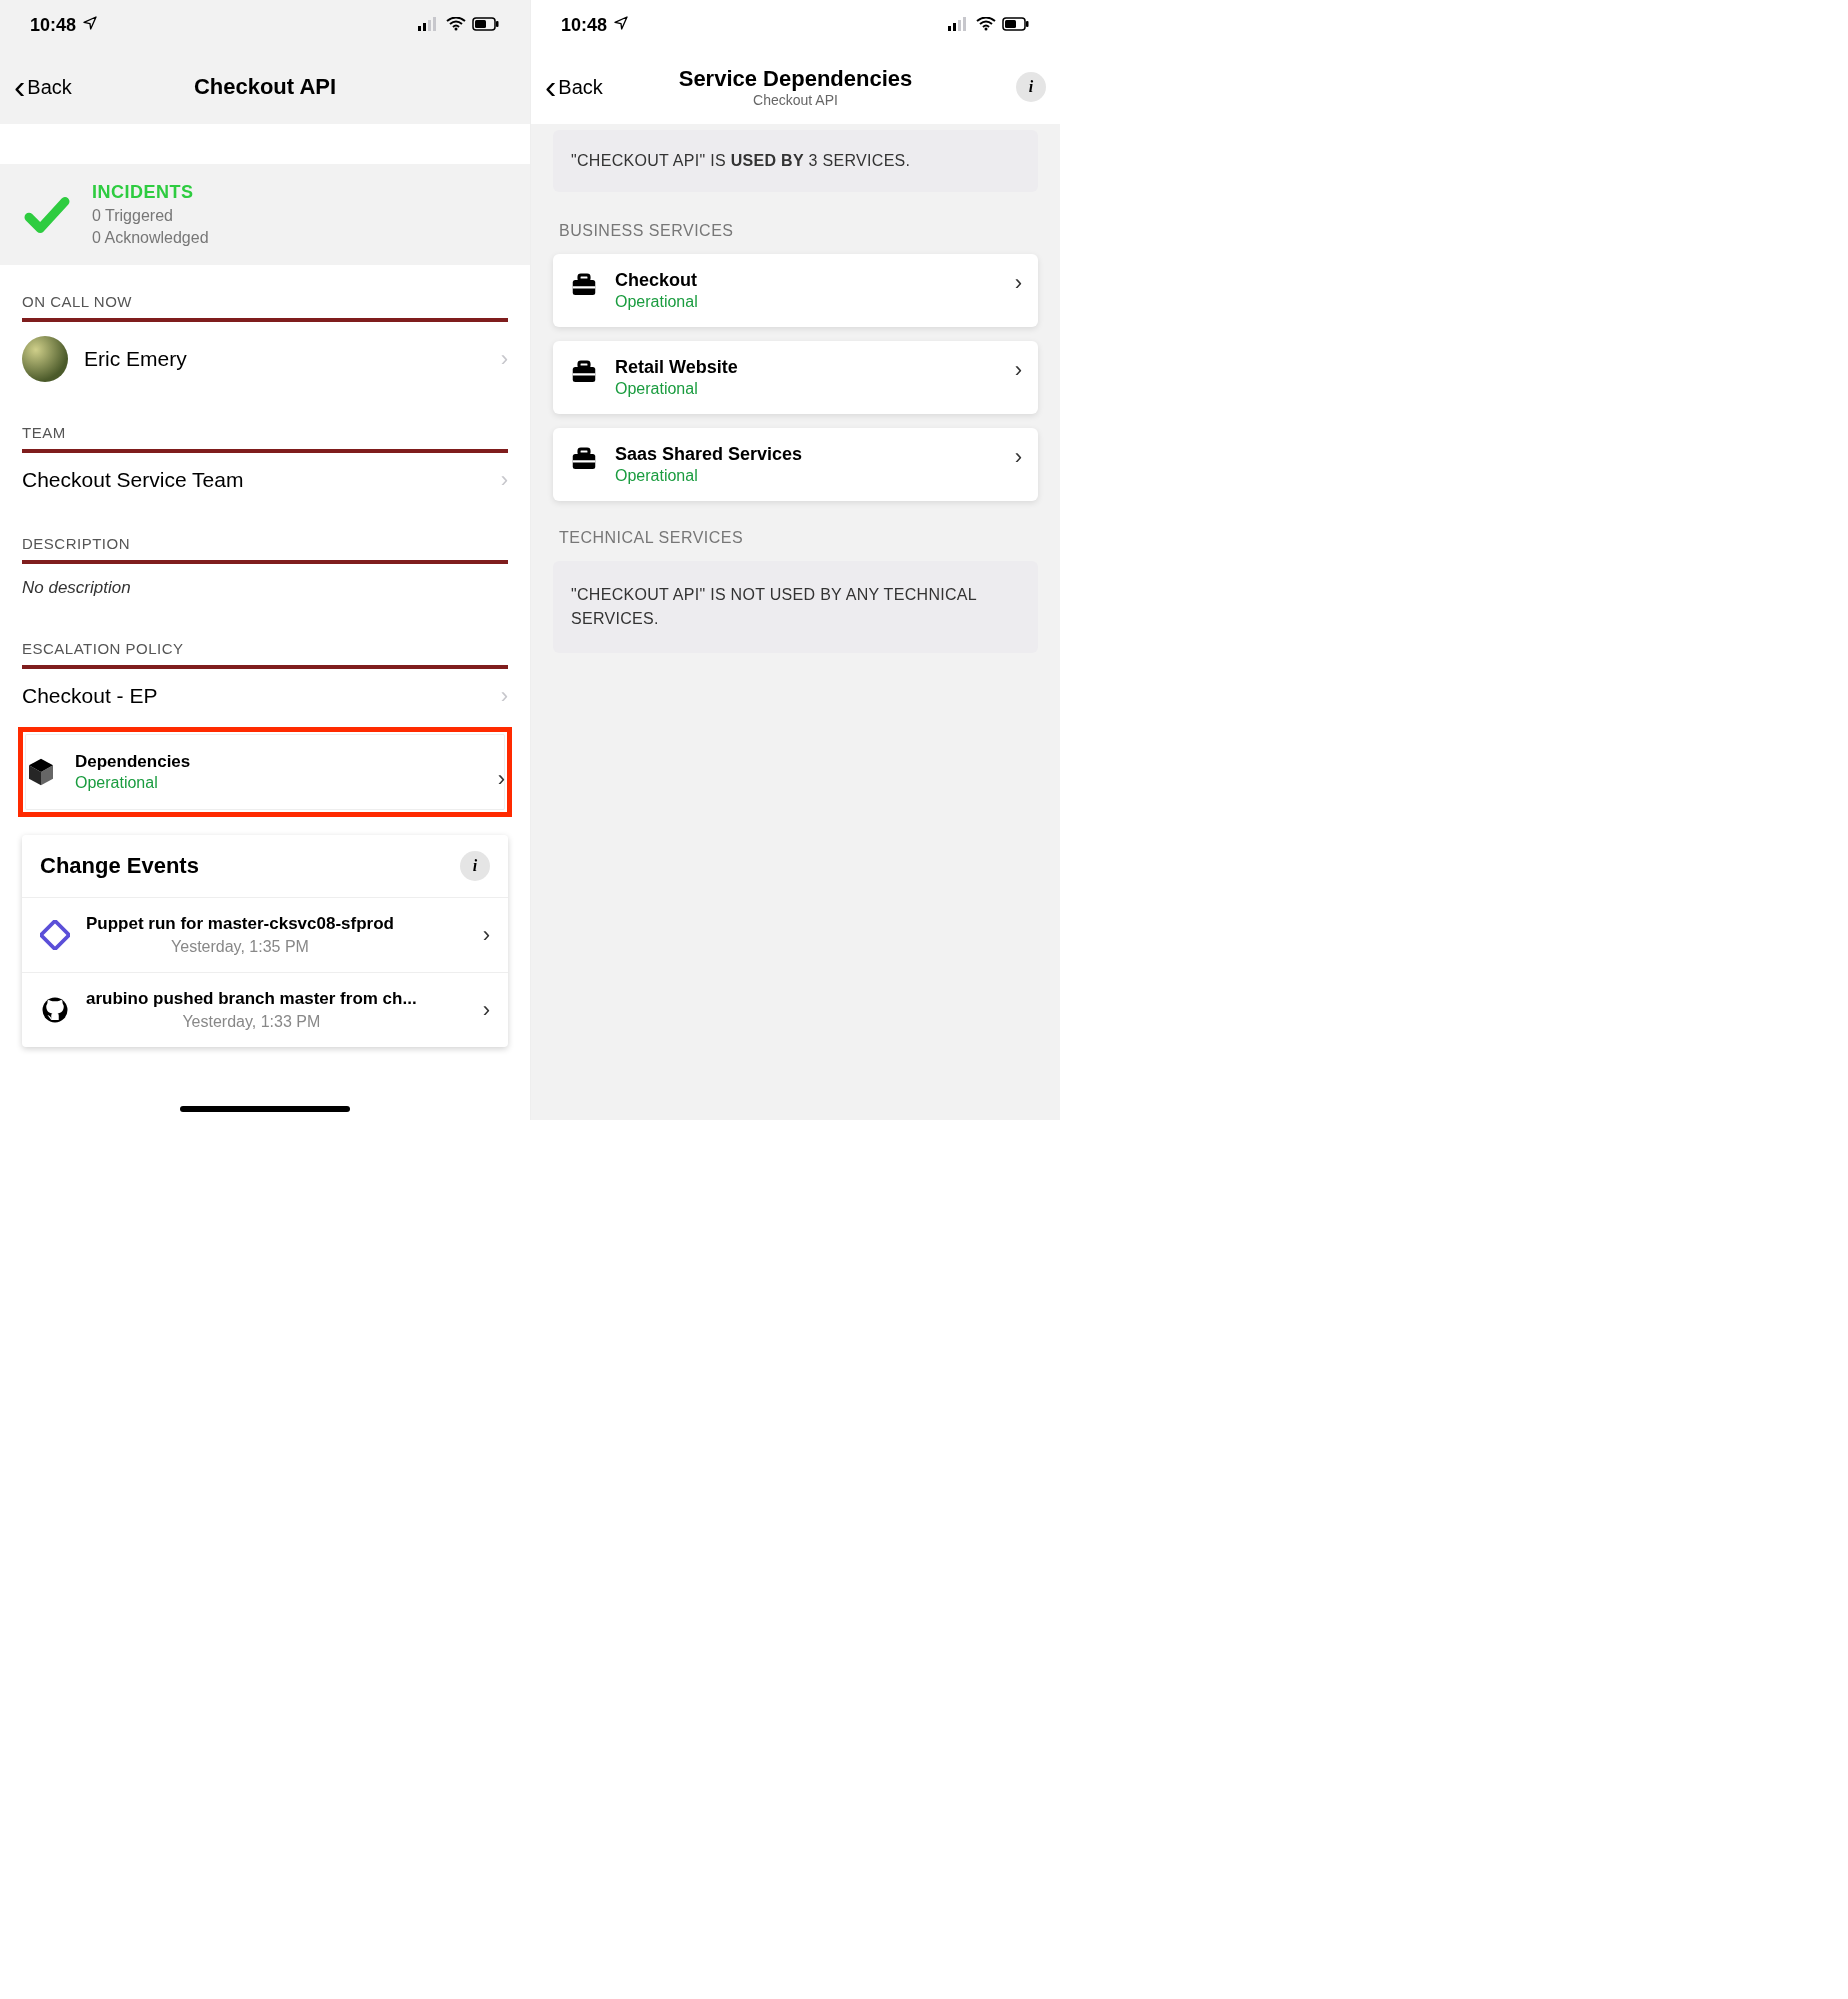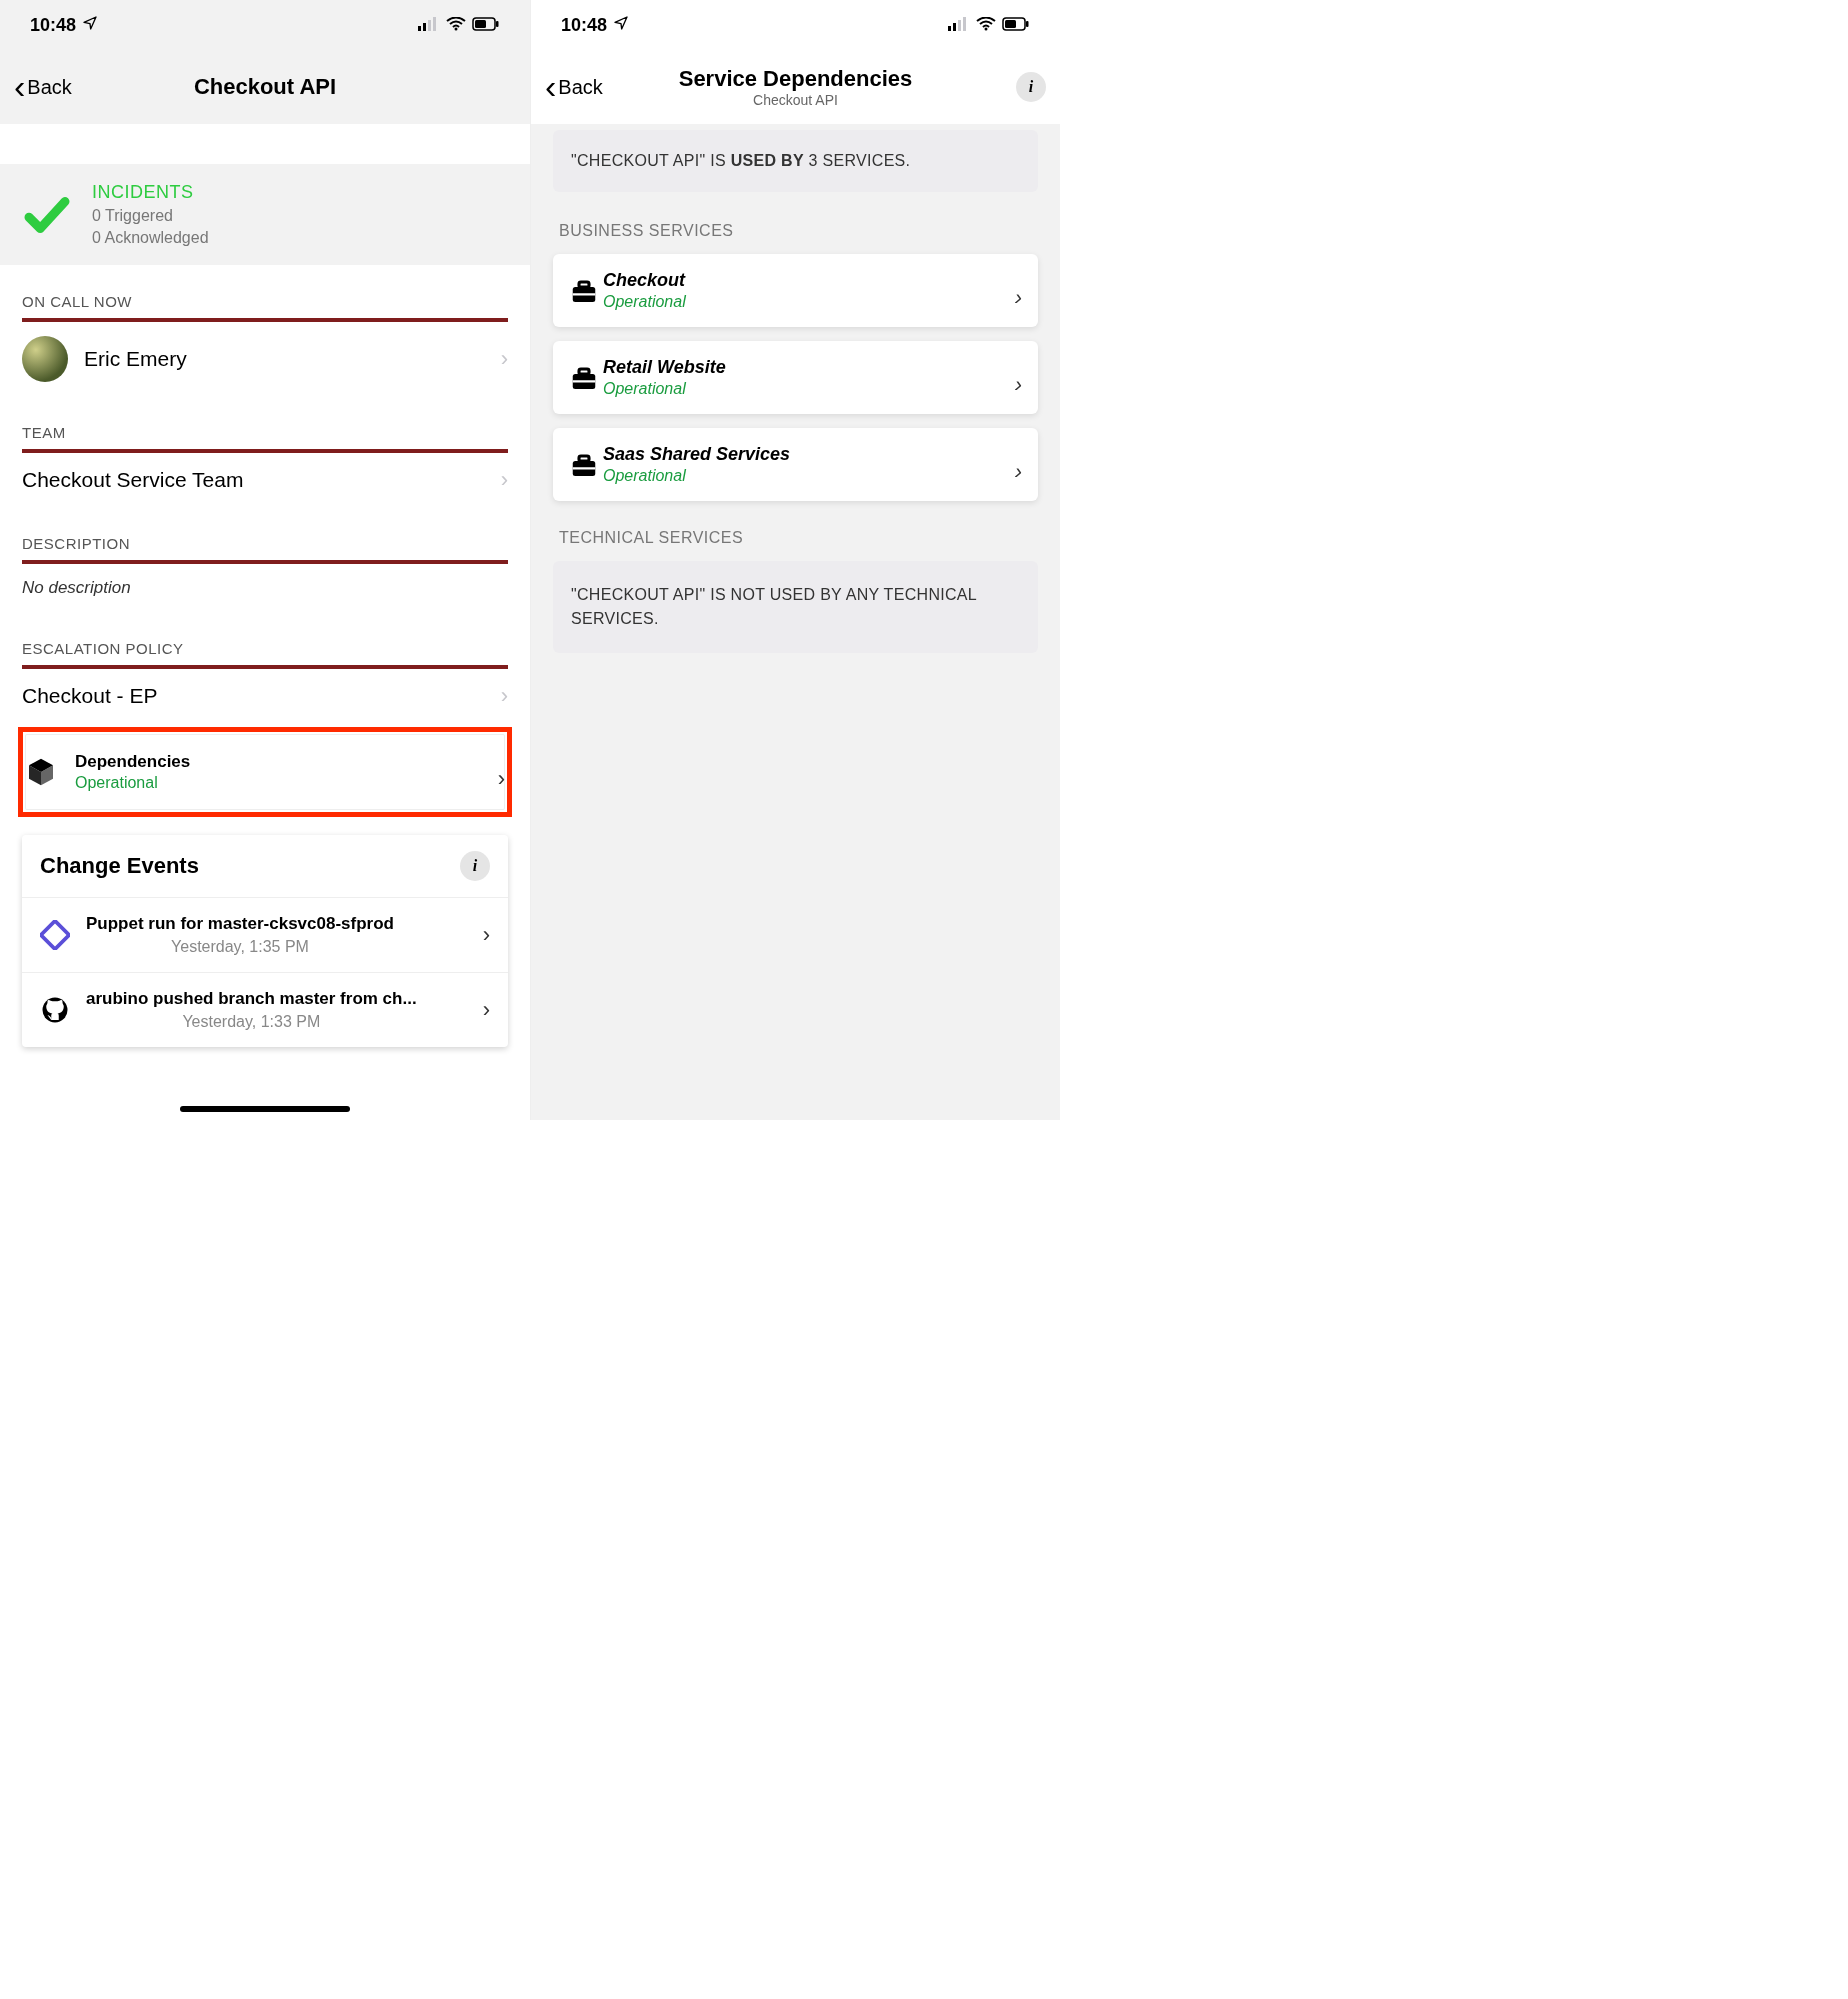--- a/index.html
+++ b/index.html
@@ -45,21 +45,21 @@
   
   .incident-band {
     background: #f2f2f2;
     padding: 18px 20px 18px 20px;
     display: flex;
     gap: 18px;
     align-items: flex-start;
   }
   .big-check { color: #2ecc40; }
   .big-check svg { width: 54px; height: 54px; margin-top: 6px; }
-  .incident-heading { color: #2ecc40; font-weight: 400; font-size: 18px; letter-spacing: 0.5px; }
+  .incident-heading { color: #2ecc40; font-weight: 700; font-size: 18px; letter-spacing: 0.5px; }
   .incident-sub { color: #777; font-size: 16px; margin-top: 4px; }
   
   .section { padding: 0 22px; margin-top: 28px;}
   .section-label { font-size: 15px; color: #555; letter-spacing: 0.5px; padding-bottom: 8px; border-bottom: 4px solid #7f1d1d; }
   
   .row-cell {
     display: flex;
     align-items: center;
     justify-content: space-between;
     padding: 14px 0 14px 0;
@@ -111,21 +111,21 @@
     border-radius:6px;
     padding: 22px 18px;
     font-size:16px;
     color:#333;
     letter-spacing: 0.3px;
   }
   .callout .bold { font-weight:700; }
   
   .group-label { color:#777; font-size:16px; letter-spacing:0.5px; padding: 14px 28px 8px 28px; }
   
-  .svc-card { margin: 6px 22px 14px 22px; background:#fff; border-radius:6px; box-shadow:0 2px 6px rgba(0,0,0,0.10); display:flex; align-items:flex-end; padding: 16px 16px; gap:4px; cursor:pointer;font-style:italic; }
+  .svc-card { margin: 6px 22px 14px 22px; background:#fff; border-radius:6px; box-shadow:0 2px 6px rgba(0,0,0,0.10); display:flex; align-items:flex-start; padding: 16px 16px; gap:16px; cursor:pointer; }
   .svc-icon svg { width:30px; height:30px; }
   .svc-name { font-weight:700; font-size:18px; }
   .svc-stat { color:#1a9c3f; font-size:16px; margin-top:2px;}
   .svc-chev { margin-left:auto; font-size:22px; color:#333; }
   
   .empty-note {
     margin: 6px 22px 16px 22px;
     background:#edecef;
     border-radius:6px;
     padding: 22px 18px;

